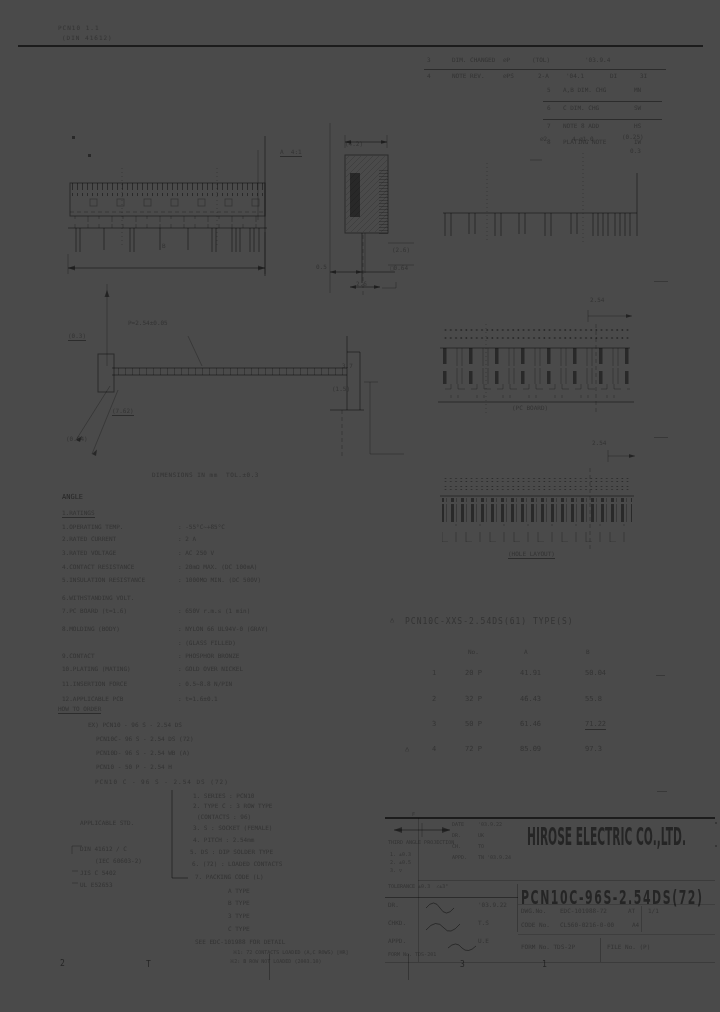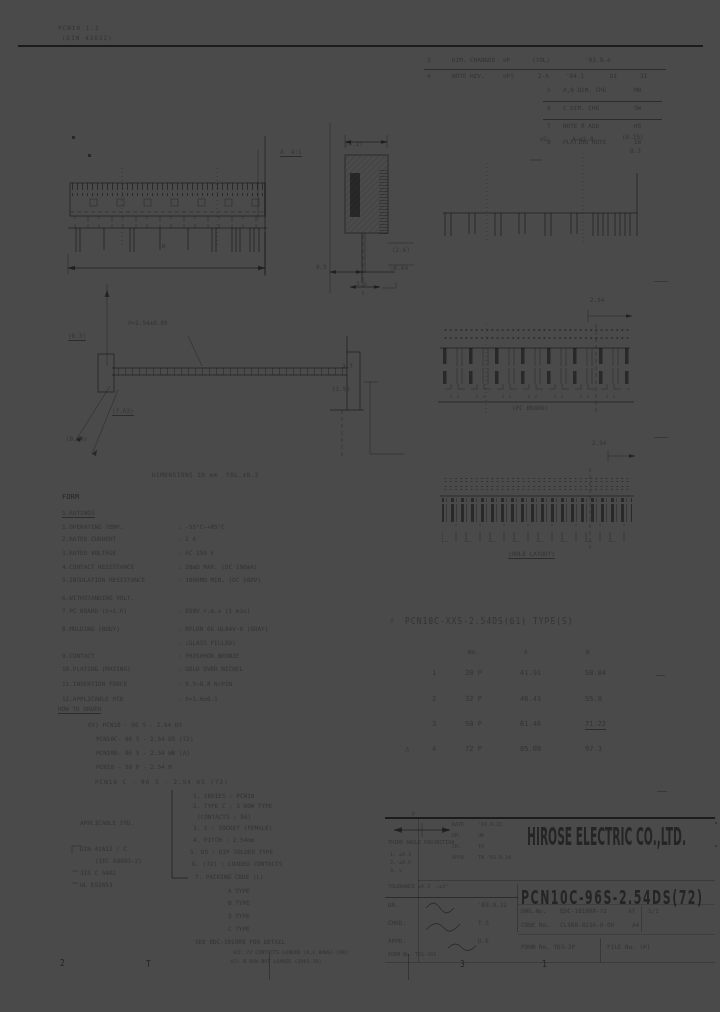--- a/index.html
+++ b/index.html
@@ -224,21 +224,21 @@
     <line x1="12" y1="64" x2="206" y2="64" class="ln"></line>
     <rect x="14" y="66" width="190" height="24" fill="url(#bars2)"></rect>
     <rect x="14" y="92" width="190" height="18" fill="url(#ticks3)"></rect>
     <line x1="162" y1="36" x2="162" y2="120" class="lt dsh"></line>
   </svg>
   <div class="t s6" style="left:592px;top:440px">2.54</div>
   <div class="t s6 u" style="left:508px;top:551px">(HOLE LAYOUT)</div>
 
   <div class="t s6" style="left:152px;top:472px;letter-spacing:.5px">DIMENSIONS IN mm  TOL.±0.3</div>
 
-  <div class="t s7 d" style="left:62px;top:494px">FORM</div>
+  <div class="t s7 d" style="left:62px;top:494px">ANGLE</div>
   <div class="t s6 u" style="left:62px;top:510px">1.RATINGS</div>
   <div class="t s6" style="left:62px;top:524px">1.OPERATING TEMP.</div>
   <div class="t s6" style="left:178px;top:524px">: -55°C~+85°C</div>
   <div class="t s6" style="left:62px;top:536px">2.RATED CURRENT</div>
   <div class="t s6" style="left:178px;top:536px">: 2 A</div>
   <div class="t s6" style="left:62px;top:550px">3.RATED VOLTAGE</div>
   <div class="t s6" style="left:178px;top:550px">: AC 250 V</div>
   <div class="t s6" style="left:62px;top:564px">4.CONTACT RESISTANCE</div>
   <div class="t s6" style="left:178px;top:564px">: 20mΩ MAX. (DC 100mA)</div>
   <div class="t s6" style="left:62px;top:577px">5.INSULATION RESISTANCE</div>

